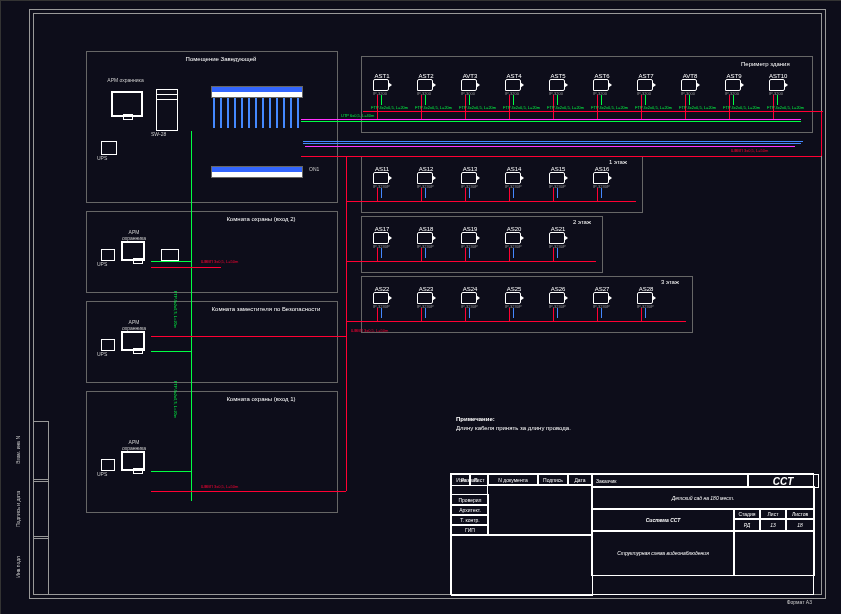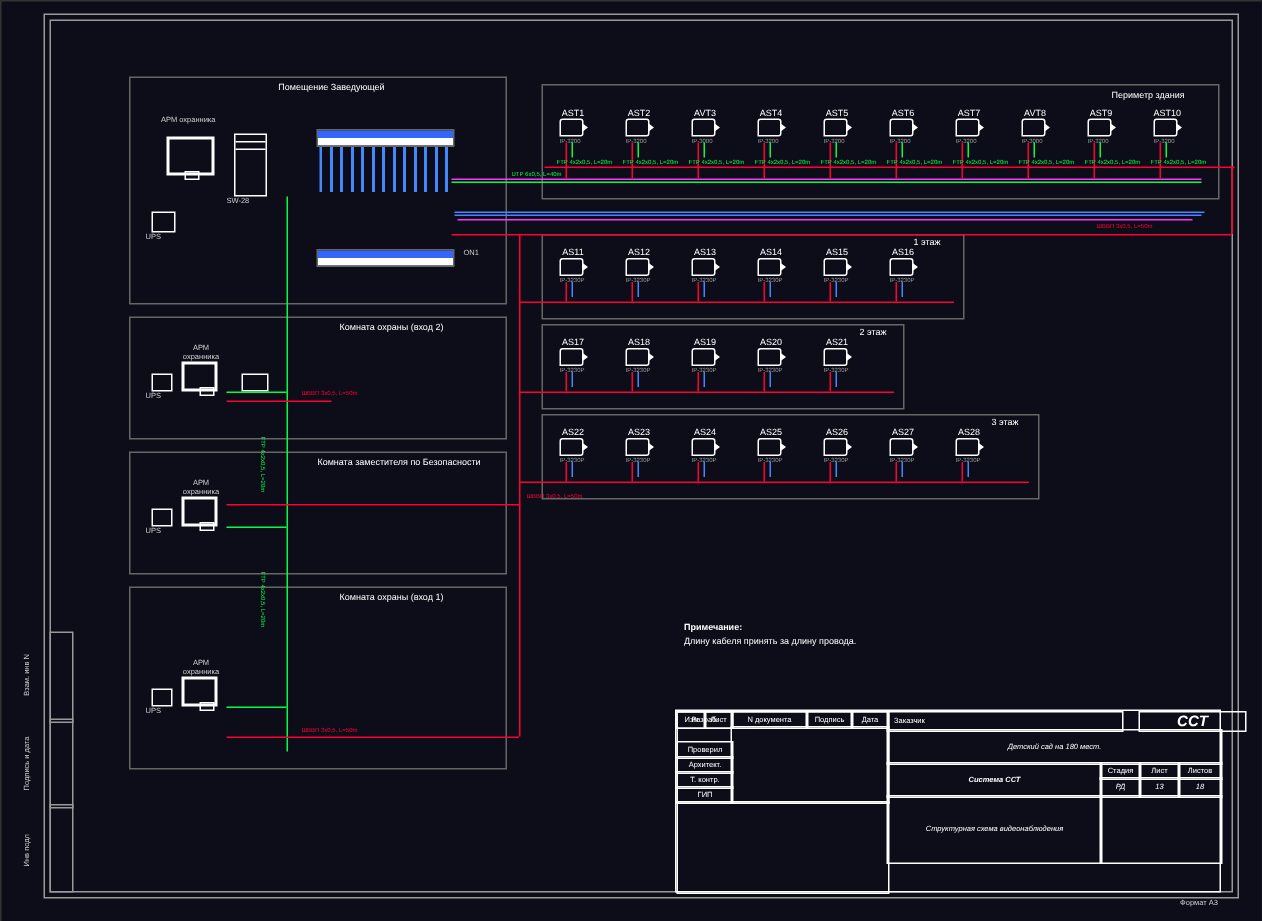--- a/index.html
+++ b/index.html
@@ -366,21 +366,21 @@
   <div class="tb-cell" style="left:0;top:40px;width:36px;height:10px">Т. контр.</div>
   <div class="tb-cell" style="left:0;top:50px;width:36px;height:10px">ГИП</div>
   <div class="tb-cell" style="left:36px;top:10px;width:104px;height:50px"></div>
 
   <div class="tb-cell" style="left:140px;top:0;width:152px;height:12px;justify-content:flex-start;padding-left:4px">Заказчик</div>
   <div class="tb-cell" style="left:140px;top:12px;width:222px;height:22px;font-style:italic">Детский сад на 180 мест.</div>
   <div class="tb-cell" style="left:140px;top:34px;width:142px;height:22px;font-style:italic;font-weight:bold">Система ССТ</div>
   <div class="tb-cell" style="left:140px;top:56px;width:142px;height:44px;font-style:italic">Структурная схема видеонаблюдения</div>
   <div class="tb-cell" style="left:0;top:60px;width:140px;height:60px"></div>
 
-  <div class="tb-cell" style="left:308px;top:0;width:70px;height:12px;font-size:10px;font-style:italic;font-weight:bold">CCT</div>
+  <div class="tb-cell" style="left:296px;top:0;width:70px;height:12px;font-size:10px;font-style:italic;font-weight:bold">CCT</div>
 
   <div class="tb-cell" style="left:282px;top:34px;width:26px;height:10px">Стадия</div>
   <div class="tb-cell" style="left:308px;top:34px;width:26px;height:10px">Лист</div>
   <div class="tb-cell" style="left:334px;top:34px;width:28px;height:10px">Листов</div>
   <div class="tb-cell" style="left:282px;top:44px;width:26px;height:12px;font-style:italic">РД</div>
   <div class="tb-cell" style="left:308px;top:44px;width:26px;height:12px;font-style:italic">13</div>
   <div class="tb-cell" style="left:334px;top:44px;width:28px;height:12px;font-style:italic">18</div>
   <div class="tb-cell" style="left:282px;top:56px;width:80px;height:44px"></div>
 </div>
 <span class="label tiny" style="right:30px;bottom:10px">Формат А3</span>

